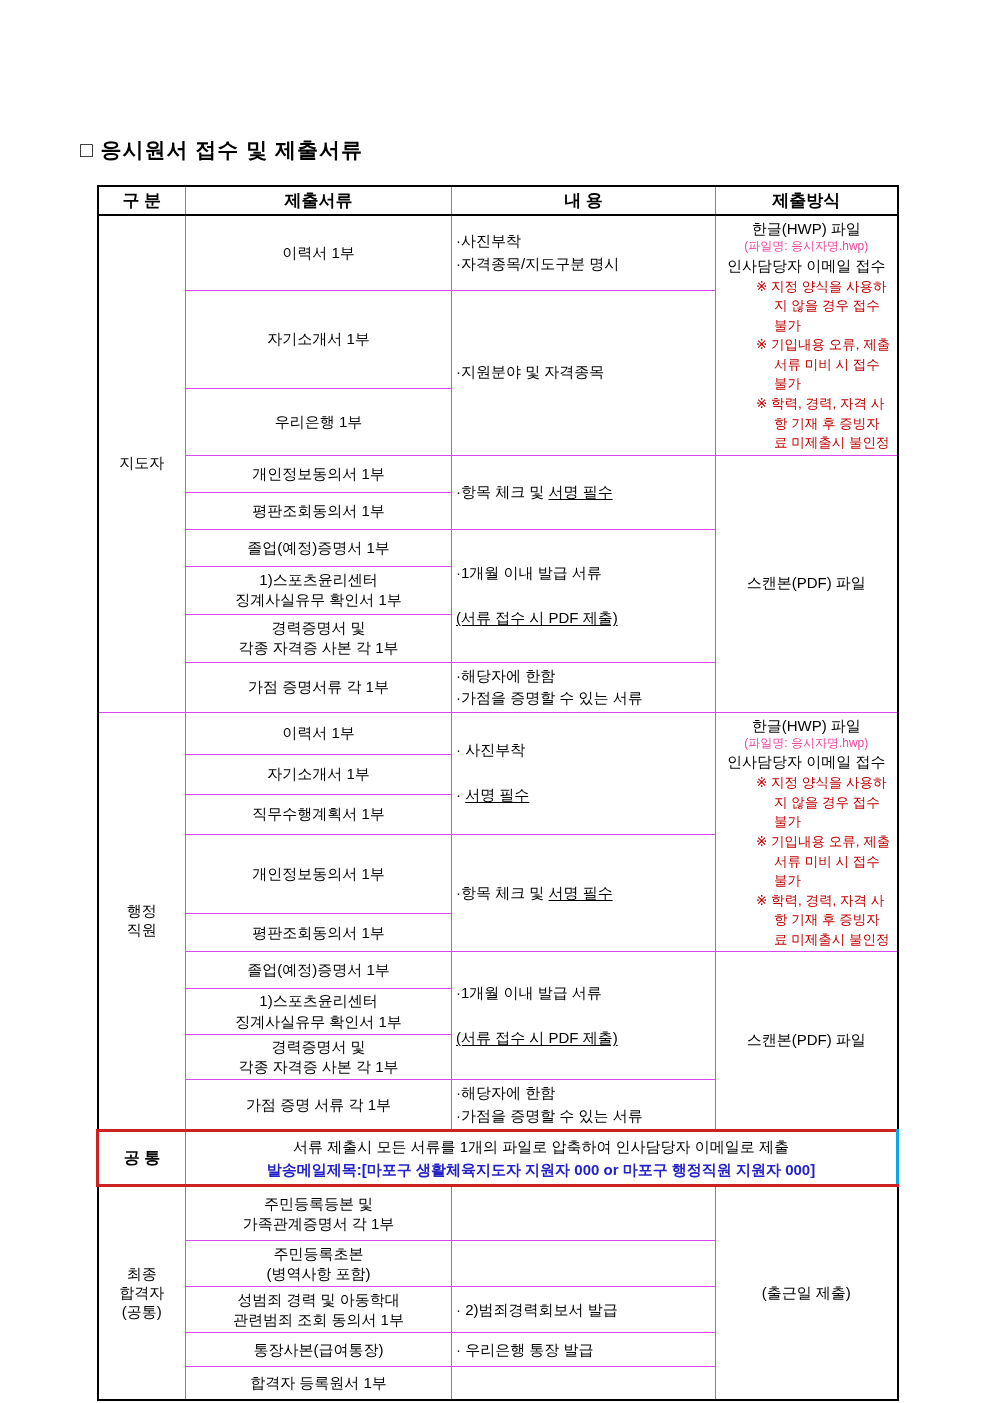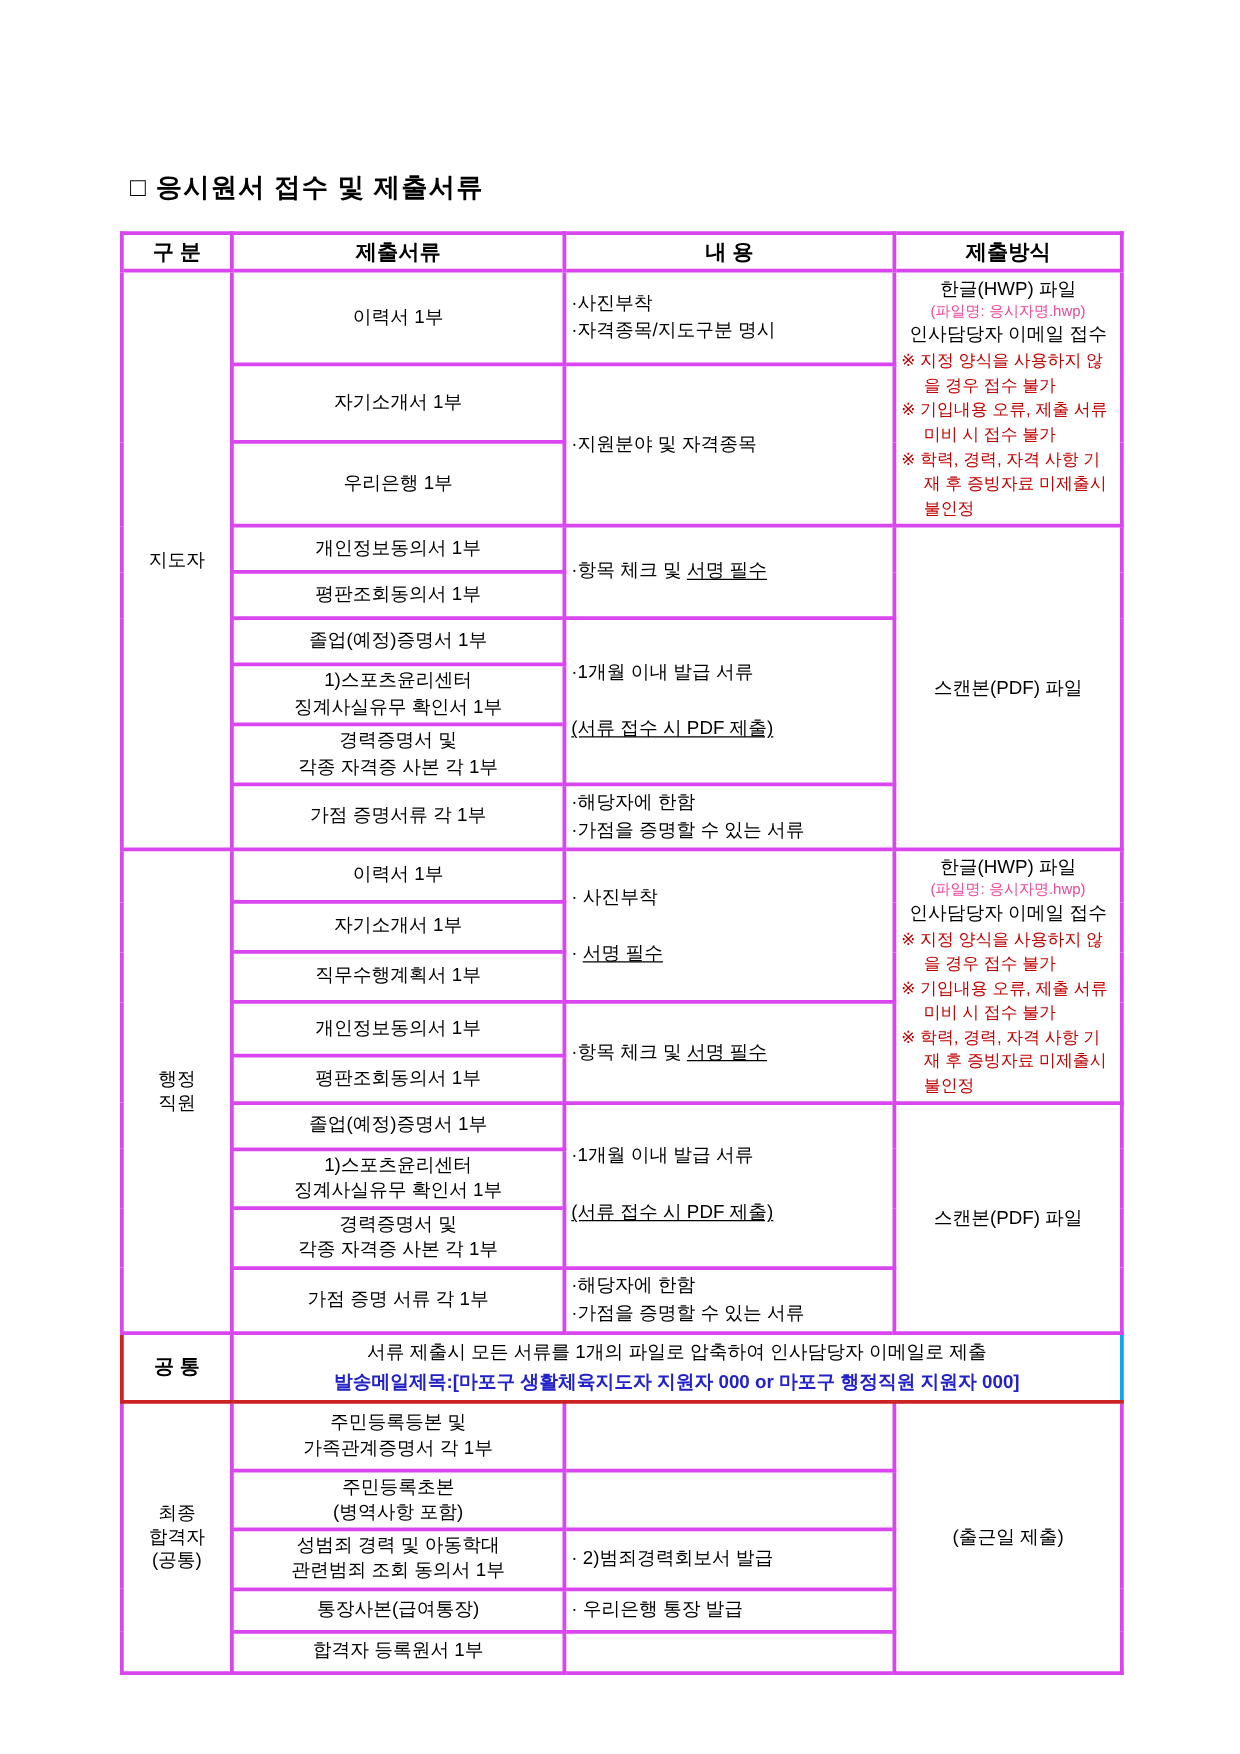--- a/index.html
+++ b/index.html
@@ -5,49 +5,49 @@
   * { margin:0; padding:0; box-sizing:border-box; }
   html,body { background:#ffffff; }
   .page {
     position:relative;
     width:992px; height:1403px;
     background:#ffffff;
     font-family:"Liberation Sans","DejaVu Sans",sans-serif;
     color:#000;
   }
   .doc-title {
-    position:absolute; left:104px; top:136px;
+    position:absolute; left:80px; top:136px;
     font-size:21px; font-weight:bold; letter-spacing:1px;
   }
   table.doc-table {
     position:absolute; left:96px; top:185px;
     width:800px;
     border-collapse:collapse; table-layout:fixed;
     border:2px solid #000;
   }
   .doc-table th, .doc-table td {
-    border:3px solid #d946ef;
+    border:1px solid #d946ef;
     font-size:15px;
     vertical-align:middle;
     padding:2px 4px;
     overflow:hidden;
   }
   .doc-table th {
     font-size:17px; font-weight:bold; text-align:center;
     border-bottom:2px solid #000;
   }
   .c-label  { text-align:center; font-weight:normal; white-space:pre-line; font-size:16px; }
   .c-doc    { text-align:center; white-space:pre-line; line-height:1.35; }
   .c-content{ text-align:left; padding-left:8px; white-space:pre-line; line-height:1.5; }
   .c-method { text-align:center; }
   .u { text-decoration:underline; text-underline-offset:2px; }
   .method-hwp { vertical-align:top; padding:3px 2px 2px 2px; }
   .hwp-line  { text-align:center; line-height:1.4; }
   .hwp-file  { text-align:center; font-size:12px; line-height:1.3; color:#ec4899; }
-  .red-notes { color:#c00000; font-size:13.5px; text-align:left; margin-top:1px; }
+  .red-notes { color:#c00000; font-size:13.5px; text-align:left; margin-top:1px;margin-left:36px; }
   .red-notes .note { padding-left:18px; text-indent:-18px; line-height:1.45; }
   tr.common-row td { border-top:3px solid #cc2222; border-bottom:3px solid #cc2222; }
   td.common-label  { border-left:3px solid #cc2222; text-align:center; font-weight:bold; font-size:16px; }
   td.common-content{ border-right:3px solid #0ea5e9; text-align:center; line-height:1.55; }
   .common-line1 { color:#000; }
   .common-line2 { color:#2222c8; font-weight:bold; }
 </style>
 </head>
 <body>
 

